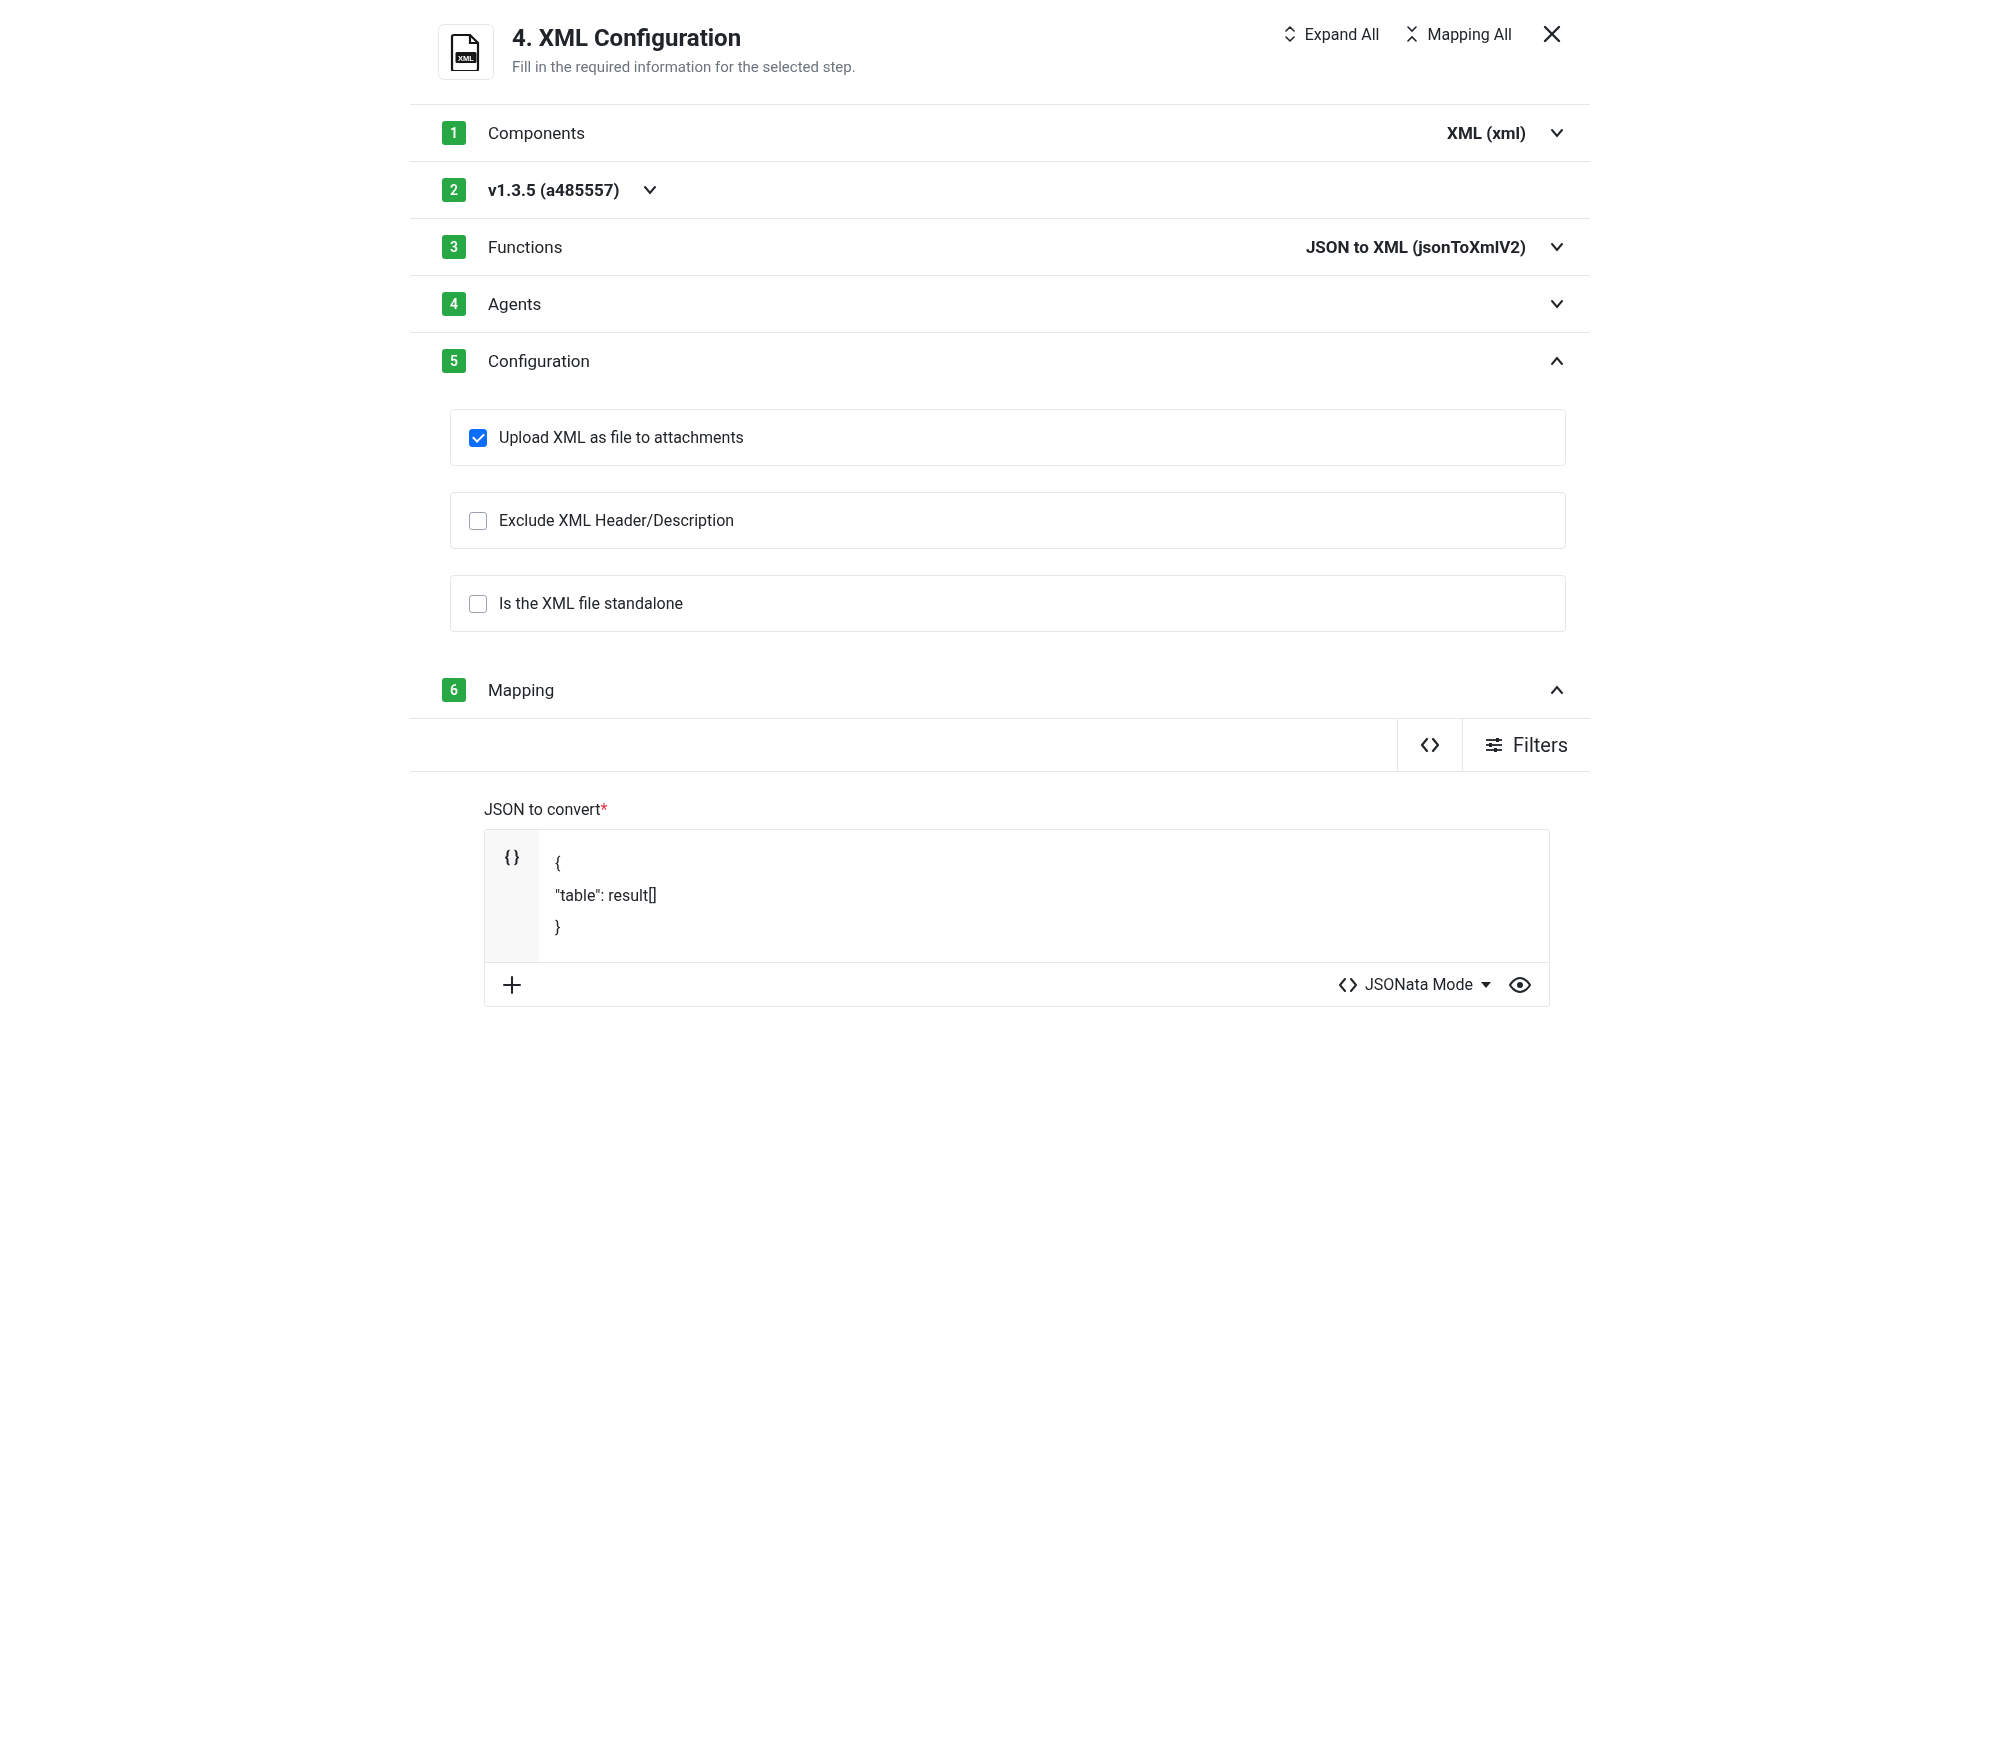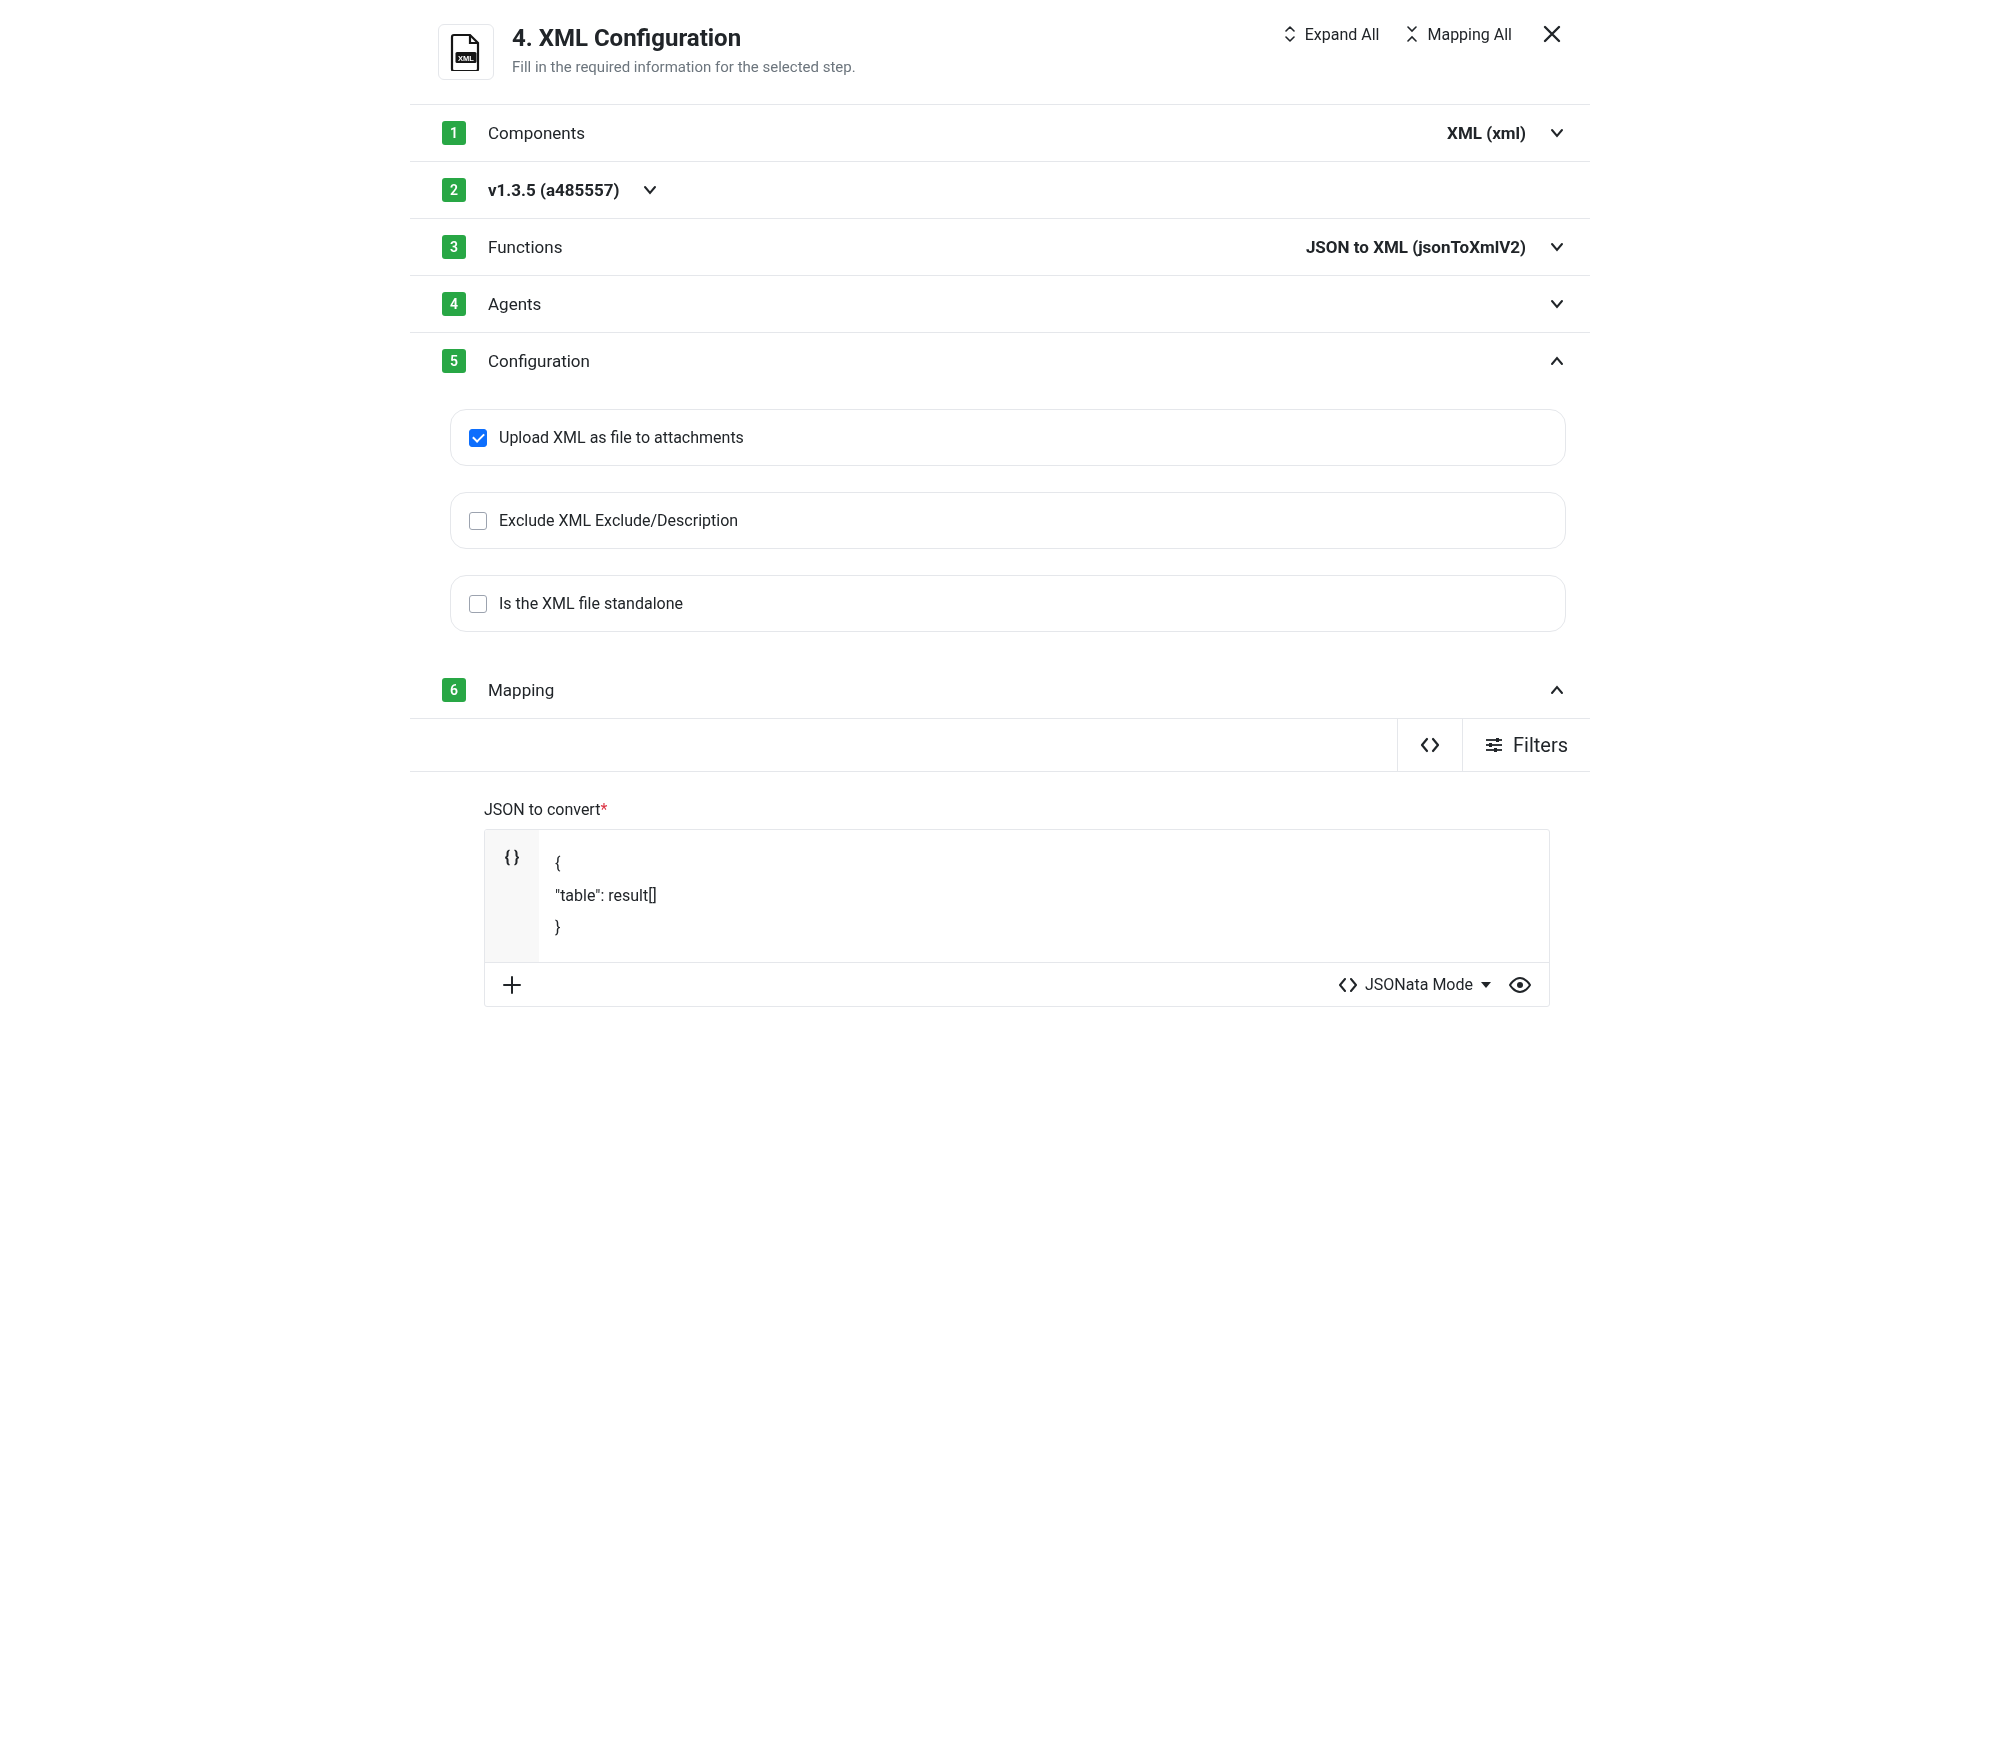--- a/index.html
+++ b/index.html
@@ -97,21 +97,21 @@
     display: inline-flex;
     align-items: center;
     justify-content: center;
   }
 
   .config-body {
     padding: 20px 24px 4px 40px;
   }
   .check-box-row {
     border: 1px solid #e5e7eb;
-    border-radius: 16px;
+    border-radius: 4px;
     padding: 18px 18px;
     margin-bottom: 26px;
     display: flex;
     align-items: center;
     gap: 12px;
     font-size: 16px;
   }
   .cb {
     width: 18px;
     height: 18px;
@@ -305,21 +305,21 @@
     </span>
   </div>
 
   <div class="config-body">
     <div class="check-box-row">
       <span class="cb checked"></span>
       <span>Upload XML as file to attachments</span>
     </div>
     <div class="check-box-row">
       <span class="cb"></span>
-      <span>Exclude XML Exclude/Description</span>
+      <span>Exclude XML Header/Description</span>
     </div>
     <div class="check-box-row">
       <span class="cb"></span>
       <span>Is the XML file standalone</span>
     </div>
   </div>
 
   <div class="section-row no-border">
     <div class="num-badge">6</div>
     <div class="section-label">Mapping</div>

